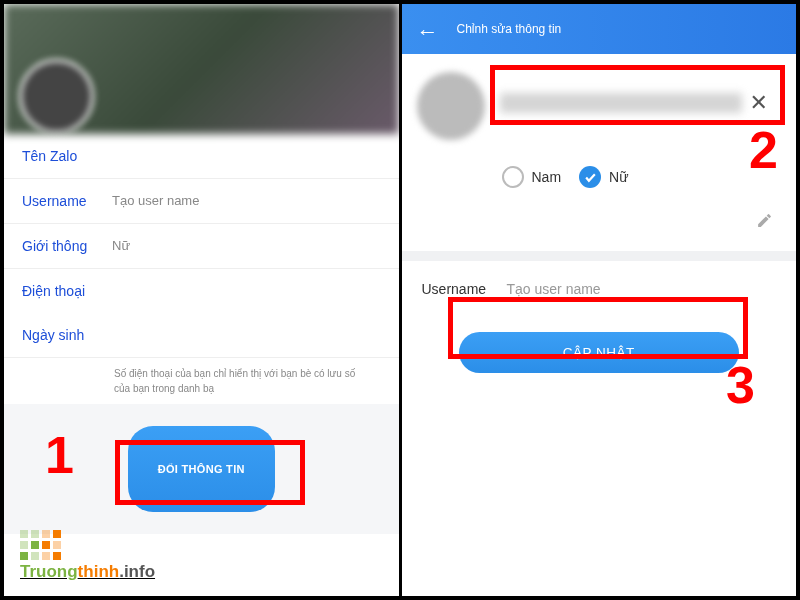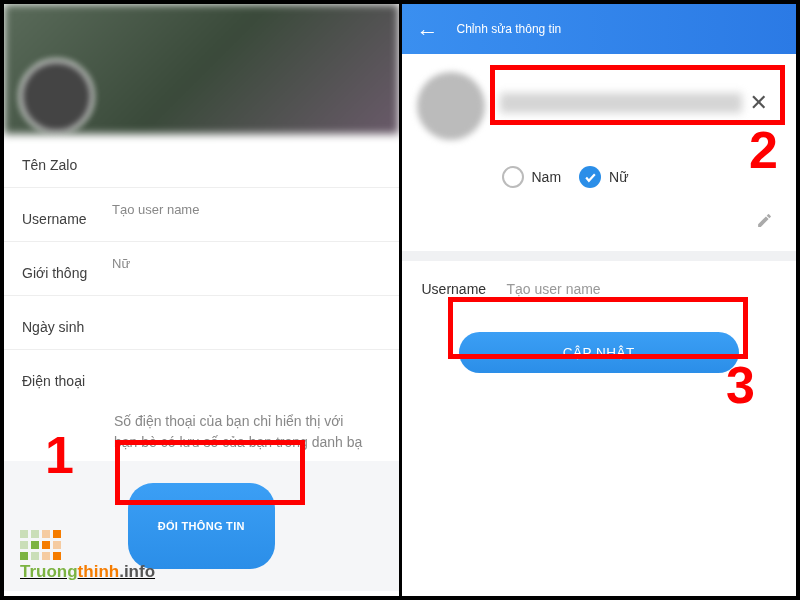--- a/index.html
+++ b/index.html
@@ -6,23 +6,23 @@
 body { background: #888; width: 800px; height: 600px; overflow: hidden; position: relative; }
 .container { display: flex; width: 800px; height: 600px; background: #fff; border: 4px solid #000; }
 .panel { flex: 1; background: #fff; position: relative; overflow: hidden; }
 .divider { width: 3px; background: #000; }
 
 
 .cover-area { height: 130px; background: linear-gradient(135deg, #5a6b5a 0%, #3a4a3a 50%, #6a5a6a 100%); filter: blur(4px); position: relative; }
 .avatar-left { position: absolute; left: 15px; top: 55px; width: 75px; height: 75px; border-radius: 50%; background: #444; border: 3px solid #fff; filter: blur(3px); z-index: 2; }
 .info-section { padding: 0; }
 .info-row { display: flex; padding: 14px 18px; border-bottom: 1px solid #eee; font-size: 14px; }
-.info-label { width: 90px; color: #404040; margin-top: 9px; }
+.info-label { width: 90px; color: #1d4ed8; }
 .info-value { color: #888; flex: 1; font-size: 13px; }
-.phone-note { padding: 8px 35px 8px 110px; color: #888; font-size: 14px; line-height: 1.5; }
+.phone-note { padding: 8px 35px 8px 110px; color: #888; font-size: 10px; line-height: 1.5; }
 .button-area { background: #f5f6f8; padding: 22px; display: flex; justify-content: center; position: relative; height: 130px; }
 .btn-primary { background: linear-gradient(180deg, #3b9ff5 0%, #2b8ee8 100%); color: #fff; border: none; border-radius: 25px; padding: 13px 30px; font-size: 11px; font-weight: 600; letter-spacing: 0.3px; cursor: pointer; }
 .red-box-1 { position: absolute; border: 5px solid #f00; left: 115px; top: 440px; width: 190px; height: 65px; z-index: 5; pointer-events: none; }
 .anno-1 { position: absolute; left: 45px; top: 425px; color: #f00; font-size: 52px; font-weight: bold; z-index: 6; }
 
 
 .header-blue { background: linear-gradient(90deg, #3a8ff0 0%, #2b7ae5 100%); height: 50px; display: flex; align-items: center; padding: 0 15px; color: #fff; }
 .back-arrow { font-size: 22px; margin-right: 18px; cursor: pointer; }
 .header-title { font-size: 12px; font-weight: 400; }
 .edit-area { padding: 0 15px; }
@@ -75,25 +75,25 @@
         <div class="info-label">Tên Zalo</div>
       </div>
       <div class="info-row">
         <div class="info-label">Username</div>
         <div class="info-value">Tạo user name</div>
       </div>
       <div class="info-row">
         <div class="info-label">Giới thông</div>
         <div class="info-value">Nữ</div>
       </div>
+      <div class="info-row" style="border-bottom:none;">
+        <div class="info-label">Điện thoại</div>
+      </div>
       <div class="info-row">
         <div class="info-label">Ngày sinh</div>
-      </div>
-      <div class="info-row" style="border-bottom:none;">
-        <div class="info-label">Điện thoại</div>
       </div>
       <div class="phone-note">Số điện thoại của bạn chỉ hiển thị với bạn bè có lưu số của bạn trong danh bạ</div>
     </div>
     <div class="button-area">
       <button class="btn-primary">ĐỔI THÔNG TIN</button>
     </div>
   </div>
 
   <div class="divider"></div>
 

